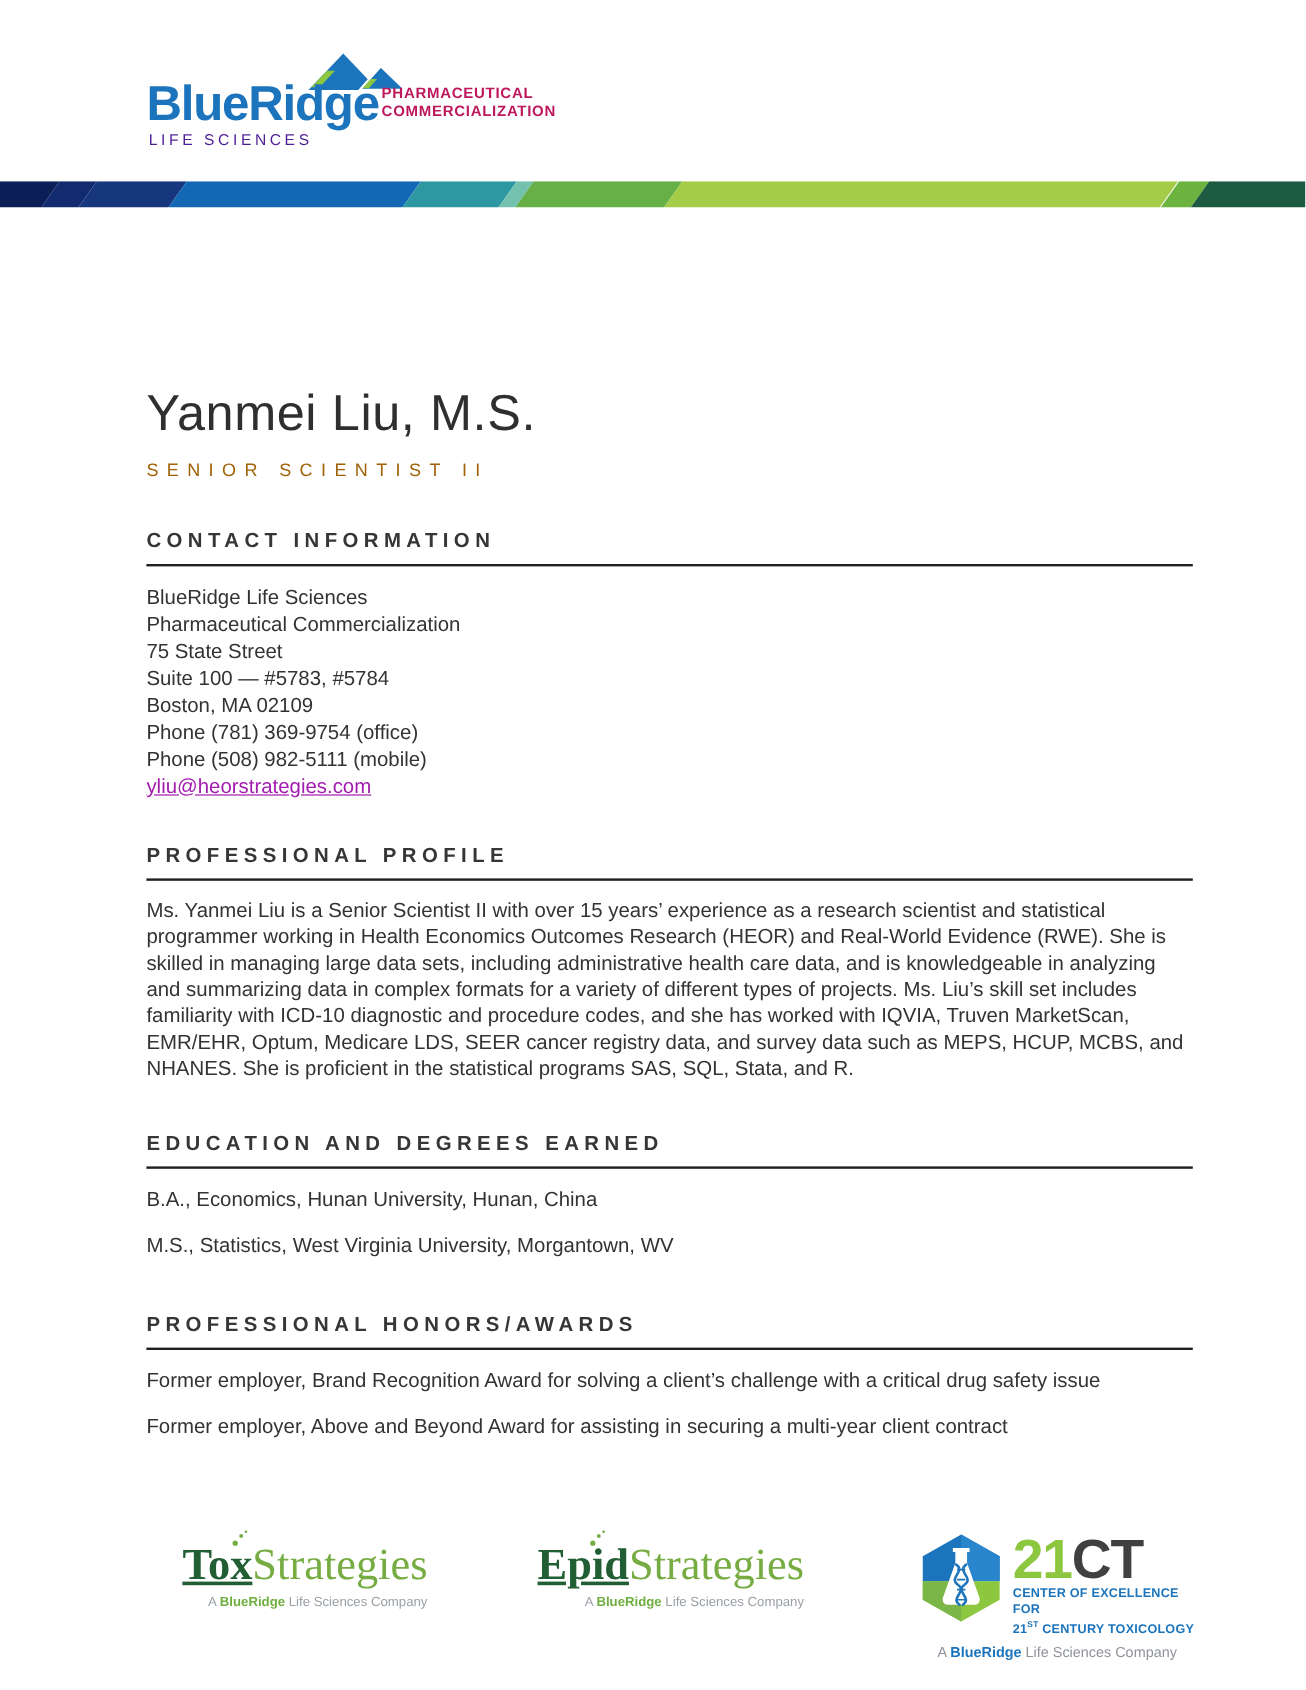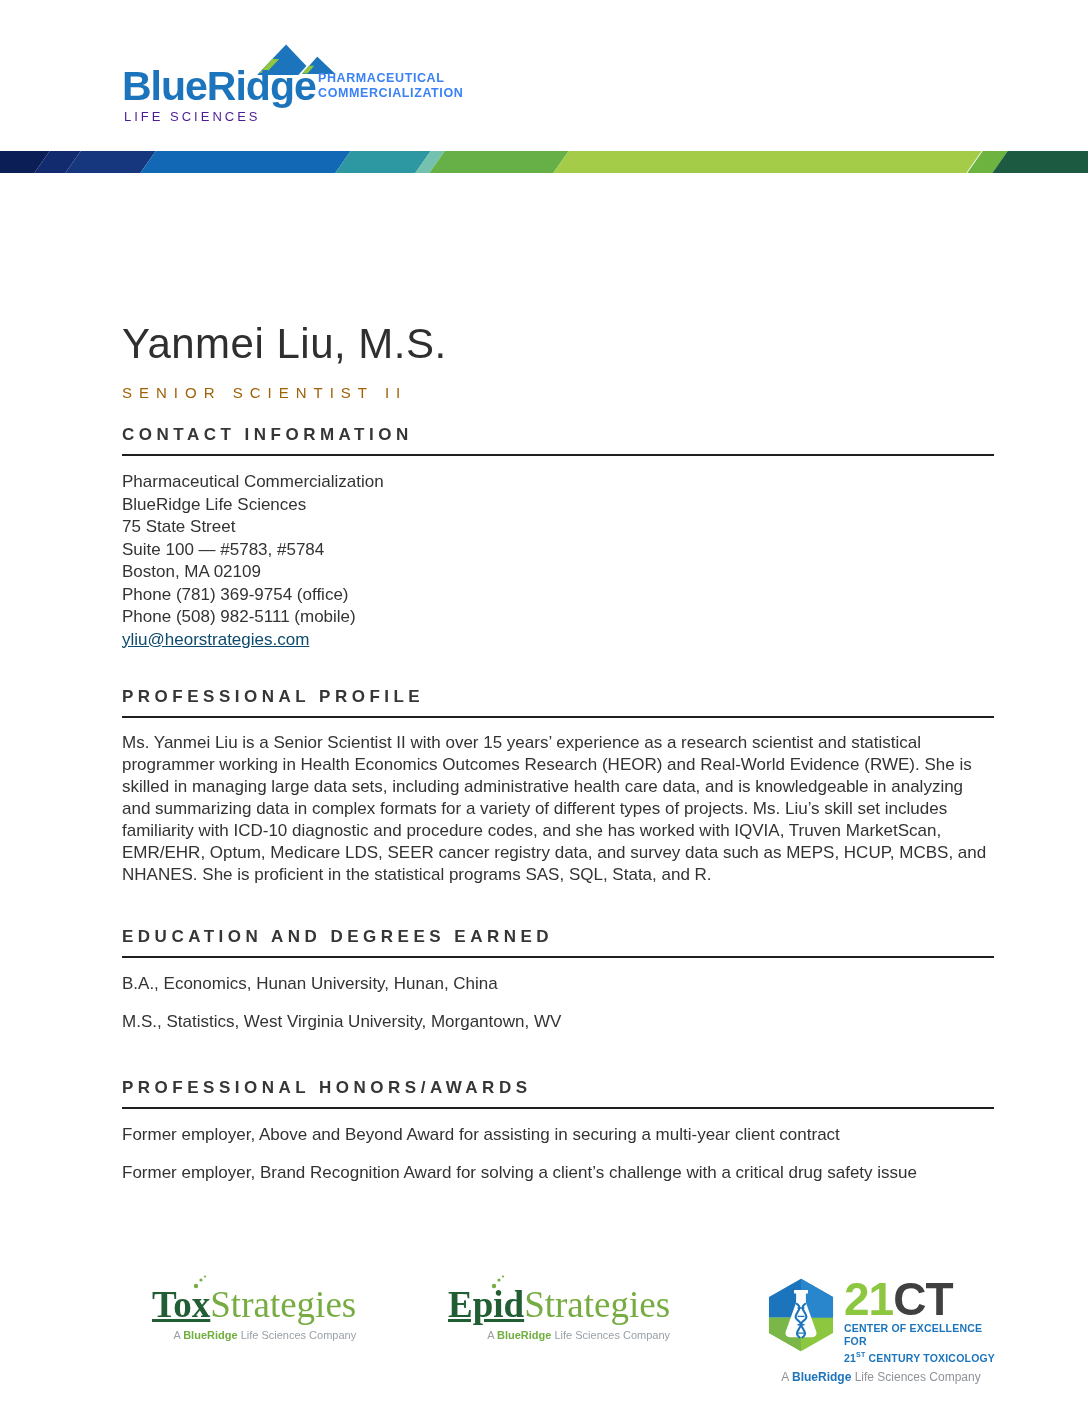--- a/index.html
+++ b/index.html
@@ -6,41 +6,41 @@
   .page{position:relative;width:1088px;height:1408px;background:#ffffff;overflow:hidden;
         font-family:"Liberation Sans",sans-serif;color:#333333;}
 
   
   .logo-block{position:absolute;left:122px;top:42px;width:360px;height:84px;}
   .logo-brand{position:absolute;left:0;top:24px;font-size:41px;font-weight:700;line-height:1;
               color:#1c75bc;letter-spacing:-1px;}
   .logo-sub{position:absolute;left:2px;top:67px;font-size:13px;letter-spacing:3px;color:#4c1d95;}
   .logo-mountain{position:absolute;left:134px;top:1px;width:86px;height:32px;}
   .logo-tagline{position:absolute;left:196px;top:29px;font-size:12.5px;font-weight:700;
-                color:#3b82f6;letter-spacing:0.6px;line-height:15px;}
+                color:#be185d;letter-spacing:0.6px;line-height:15px;}
 
   
   .color-bar{position:absolute;left:0;top:151px;width:1088px;height:22px;overflow:hidden;}
   .color-bar-inner{position:absolute;left:-30px;right:-30px;top:0;bottom:0;display:flex;}
   .bar-seg{height:100%;transform:skewX(-35deg);}
 
   
   .content{position:absolute;left:122px;top:322px;width:872px;}
   .person-name{font-size:42px;font-weight:400;color:#2f2f2f;letter-spacing:0.5px;line-height:1.05;}
   .person-title{margin-top:18px;font-size:15px;color:#a16207;letter-spacing:7px;}
 
   .section-heading{font-size:17px;font-weight:700;color:#363636;letter-spacing:4.5px;
                    padding-bottom:9px;border-bottom:2px solid #1f1f1f;}
-  .sec-contact{margin-top:24px;}
+  .sec-contact{margin-top:40px;}
   .sec-profile{margin-top:36px;}
   .sec-education{margin-top:42px;}
   .sec-honors{margin-top:46px;}
 
   .contact-lines{margin-top:15px;font-size:17px;line-height:22.5px;color:#333;}
-  .email-link{color:#0c4a6e;text-decoration:underline;}
+  .email-link{color:#a21caf;text-decoration:underline;}
 
   .profile-body{margin-top:14px;font-size:17px;line-height:21.9px;color:#333;}
 
   .item-list{margin-top:16px;font-size:17px;color:#333;}
   .item-list .item{margin-bottom:17px;line-height:1.2;}
 
   
   .footer{position:absolute;left:0;top:1276px;width:1088px;height:110px;}
   .strat-logo{position:absolute;top:10px;}
   .strat-logo.tox{left:152px;}
@@ -101,22 +101,22 @@
       </div>
   </div>
 
   <div class="content">
     <div class="person-name">Yanmei Liu, M.S.</div>
     <div class="person-title">SENIOR SCIENTIST II</div>
 
     <div class="sec-contact">
       <div class="section-heading">CONTACT INFORMATION</div>
       <div class="contact-lines">
+        <div>BlueRidge Life Sciences</div>
         <div>Pharmaceutical Commercialization</div>
-        <div>BlueRidge Life Sciences</div>
         <div>75 State Street</div>
         <div>Suite 100 — #5783, #5784</div>
         <div>Boston, MA 02109</div>
         <div>Phone (781) 369-9754 (office)</div>
         <div>Phone (508) 982-5111 (mobile)</div>
         <div><a href="#" class="email-link">yliu@heorstrategies.com</a></div>
       </div>
     </div>
 
     <div class="sec-profile">
@@ -128,22 +128,22 @@
       <div class="section-heading">EDUCATION AND DEGREES EARNED</div>
       <div class="item-list">
         <div class="item">B.A., Economics, Hunan University, Hunan, China</div>
         <div class="item">M.S., Statistics, West Virginia University, Morgantown, WV</div>
       </div>
     </div>
 
     <div class="sec-honors">
       <div class="section-heading">PROFESSIONAL HONORS/AWARDS</div>
       <div class="item-list">
+        <div class="item">Former employer, Brand Recognition Award for solving a client’s challenge with a critical drug safety issue</div>
         <div class="item">Former employer, Above and Beyond Award for assisting in securing a multi-year client contract</div>
-        <div class="item">Former employer, Brand Recognition Award for solving a client’s challenge with a critical drug safety issue</div>
       </div>
     </div>
   </div>
 
   <div class="footer">
 
     <div class="strat-logo tox">
       <div class="strat-word">
         <svg class="strat-dots" viewBox="0 0 16 14">
           <circle cx="4" cy="11" r="2.2" fill="#76ac41"></circle>

